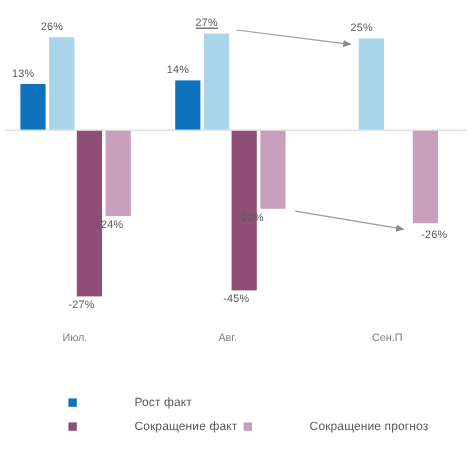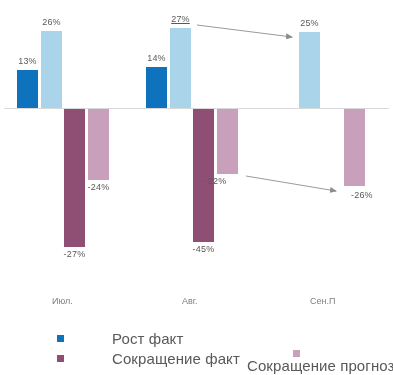--- a/index.html
+++ b/index.html
@@ -15,36 +15,36 @@
   
   .plot{position:absolute;left:0;top:0;width:393px;height:280px;}
   .zero-line{
     position:absolute;left:4px;width:385px;height:1px;
     background:#d9d9d9;top:108px;
   }
   .bar{position:absolute;}
   .bar-label{
     position:absolute;
     font-size:9px;color:#595959;white-space:nowrap;
-    text-align:center;letter-spacing:.2px;
+    letter-spacing:.2px;
   }
 
   
-  .cat-axis{position:absolute;left:0;top:296px;width:346px;height:18px;}
+  .cat-axis{position:absolute;left:0;top:276px;width:346px;height:18px;}
   .cat-label{
     position:absolute;font-size:9px;color:#7f7f7f;white-space:nowrap;
   }
 
   
   .legend{
     position:absolute;left:0;top:330px;width:393px;height:40px;
   }
   .legend-item{position:absolute;display:flex;align-items:center;}
   .legend-swatch{width:7px;height:7px;margin-right:4px;flex:none;}
-  .legend-text{font-size:15px;color:#595959;white-space:nowrap;letter-spacing:.1px;padding-left:44px;}
+  .legend-text{font-size:10px;color:#595959;white-space:nowrap;letter-spacing:.1px;padding-left:44px;}
 
   .anno-layer{position:absolute;left:0;top:0;width:393px;height:280px;pointer-events:none;}
 </style>
 </head>
 <body>
 
 <div id="chart-root">
 
   <div class="plot">
 
@@ -104,20 +104,20 @@
       <span class="legend-swatch" style="background:#0f72bc;"></span>
       <span class="legend-text">Рост факт</span>
     </div>
 
 
     <div class="legend-item" style="left:57px;top:20px;">
       <span class="legend-swatch" style="background:#8f4f74;"></span>
       <span class="legend-text">Сокращение факт</span>
     </div>
 
-    <div class="legend-item" style="left:203px;top:20px;flex-direction:column;">
+    <div class="legend-item" style="left:203px;top:20px;">
       <span class="legend-swatch" style="background:#c8a0bc;"></span>
       <span class="legend-text">Сокращение прогноз</span>
     </div>
 
   </div>
 
 </div>
 
 </body></html>

